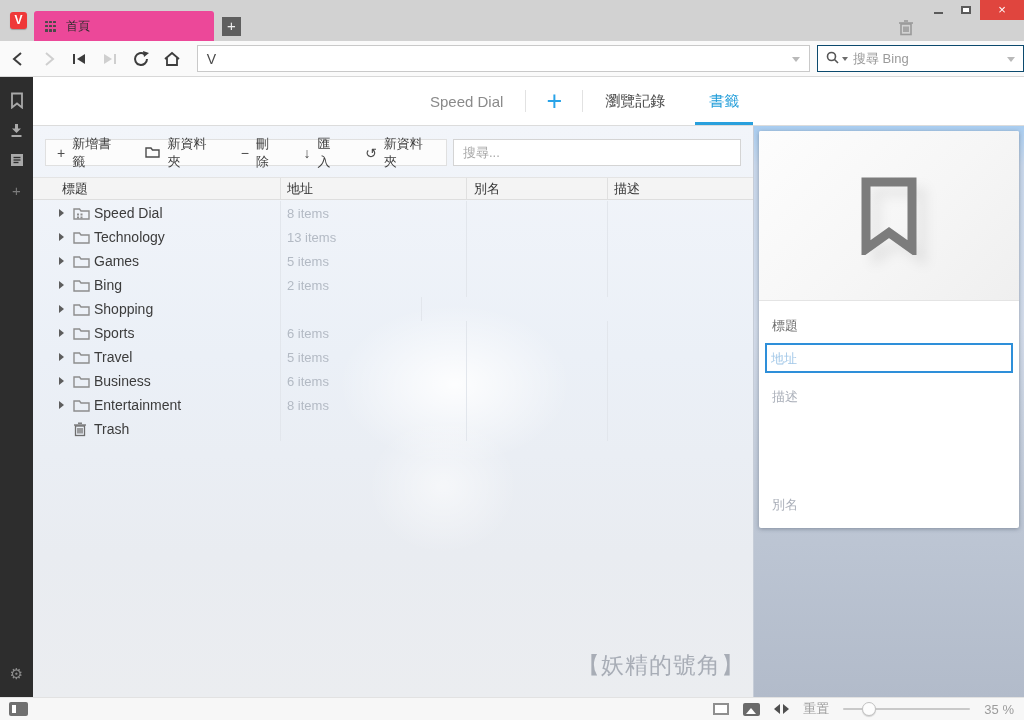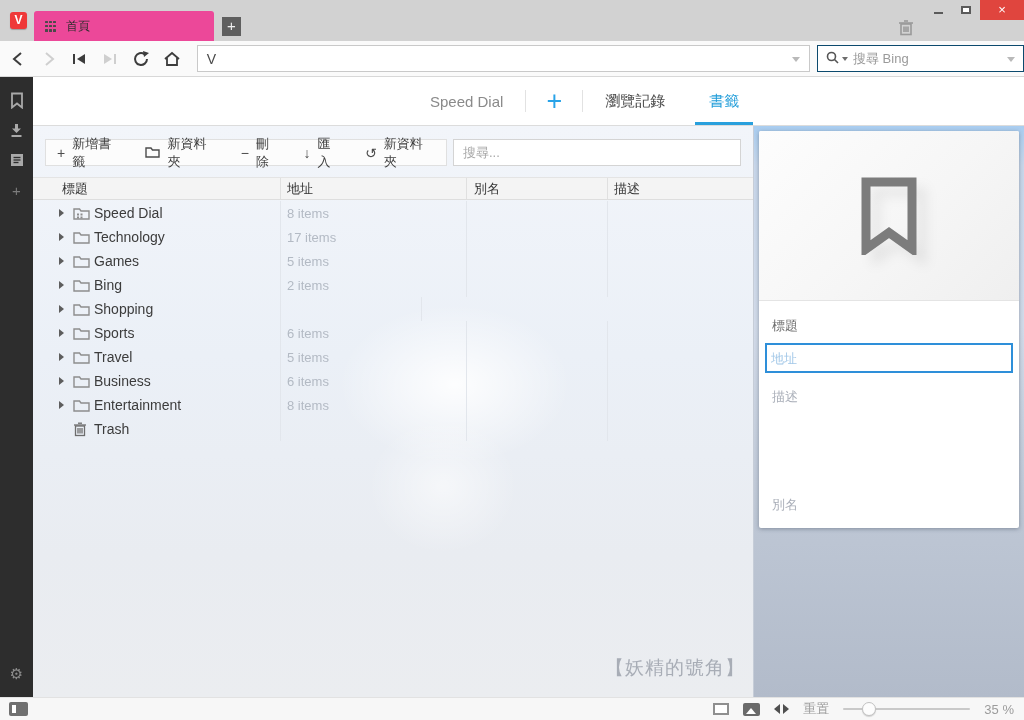--- a/index.html
+++ b/index.html
@@ -80,21 +80,21 @@
   .rc1 { width:248px; padding-left:26px; border-right:1px solid #e2e6ec; }
   .rc2 { width:186px; padding-left:6px; border-right:1px solid #e2e6ec; font-size:13px; color:#b3bac4; }
   .rc3 { width:141px; border-right:1px solid #e2e6ec; }
   .rc4 { width:145px; }
   .exp { width:14px; display:flex; justify-content:flex-start; }
   .exp i { width:0; height:0; border-left:5px solid #5d5d5d; border-top:4px solid transparent; border-bottom:4px solid transparent; }
   .exp.hidden i { border-left-color:transparent; }
   .row-icon { width:21px; display:flex; align-items:center; }
   .row-label { font-size:14px; color:#3c3c3c; }
 
-  .main-watermark { position:absolute; right:8px; bottom:16px; font-size:19px; color:#a8adb6; letter-spacing:1px; }
+  .main-watermark { position:absolute; right:8px; bottom:16px; font-size:23px; color:#a8adb6; letter-spacing:1px; }
 
   
   .panel { position:absolute; left:753px; top:126px; width:271px; height:571px; background:linear-gradient(180deg,#a9cdf0 0%,#c8d7ea 7%,#d2dbe9 35%,#bdc6d4 70%,#b2bbca 100%); border-left:1px solid #c6cdd8; }
   .card { position:absolute; left:5px; top:5px; width:260px; height:397px; background:#fff; border-radius:2px; box-shadow:0 1px 4px rgba(60,70,90,.45); }
   .thumb { height:170px; background:linear-gradient(135deg,#fdfdfd 0%,#f6f6f6 55%,#efefef 100%); border-bottom:1px solid #e4e4e4; display:flex; align-items:center; justify-content:center; border-radius:2px 2px 0 0; }
   .thumb svg { filter:drop-shadow(10px 10px 6px rgba(0,0,0,.07)); }
   .fld-label { font-size:13px; color:#6b6b6b; padding:16px 13px 0 13px; }
   .fld-ghost { font-size:13px; color:#a9aeb8; padding:15px 13px 0 13px; }
   .addr-input { margin:8px 6px 0 6px; height:30px; border:2px solid #2e8fd9; background:#fff; display:flex; align-items:center; }
   .addr-input input { width:100%; border:none; outline:none; font-size:13px; padding:0 4px; color:#444; background:transparent; }
@@ -318,21 +318,21 @@
             <span class="exp">
               <i></i>
             </span>
             <span class="row-icon">
               <svg width="17" height="13" viewBox="0 0 17 13">
                 <path d="M1 2 H6.5 L8 4 H16 V12 H1 Z" fill="none" stroke="#8d8d8d" stroke-width="1.4"></path>
               </svg>
             </span>
             <span class="row-label">Technology</span>
           </div>
-        <div class="rc rc2">17 items</div>
+        <div class="rc rc2">13 items</div>
           <div class="rc rc3"></div>
           <div class="rc rc4"></div>
       </div>
       <div class="brow">
         <div class="rc rc1">
             <span class="exp">
               <i></i>
             </span>
             <span class="row-icon">
               <svg width="17" height="13" viewBox="0 0 17 13">

